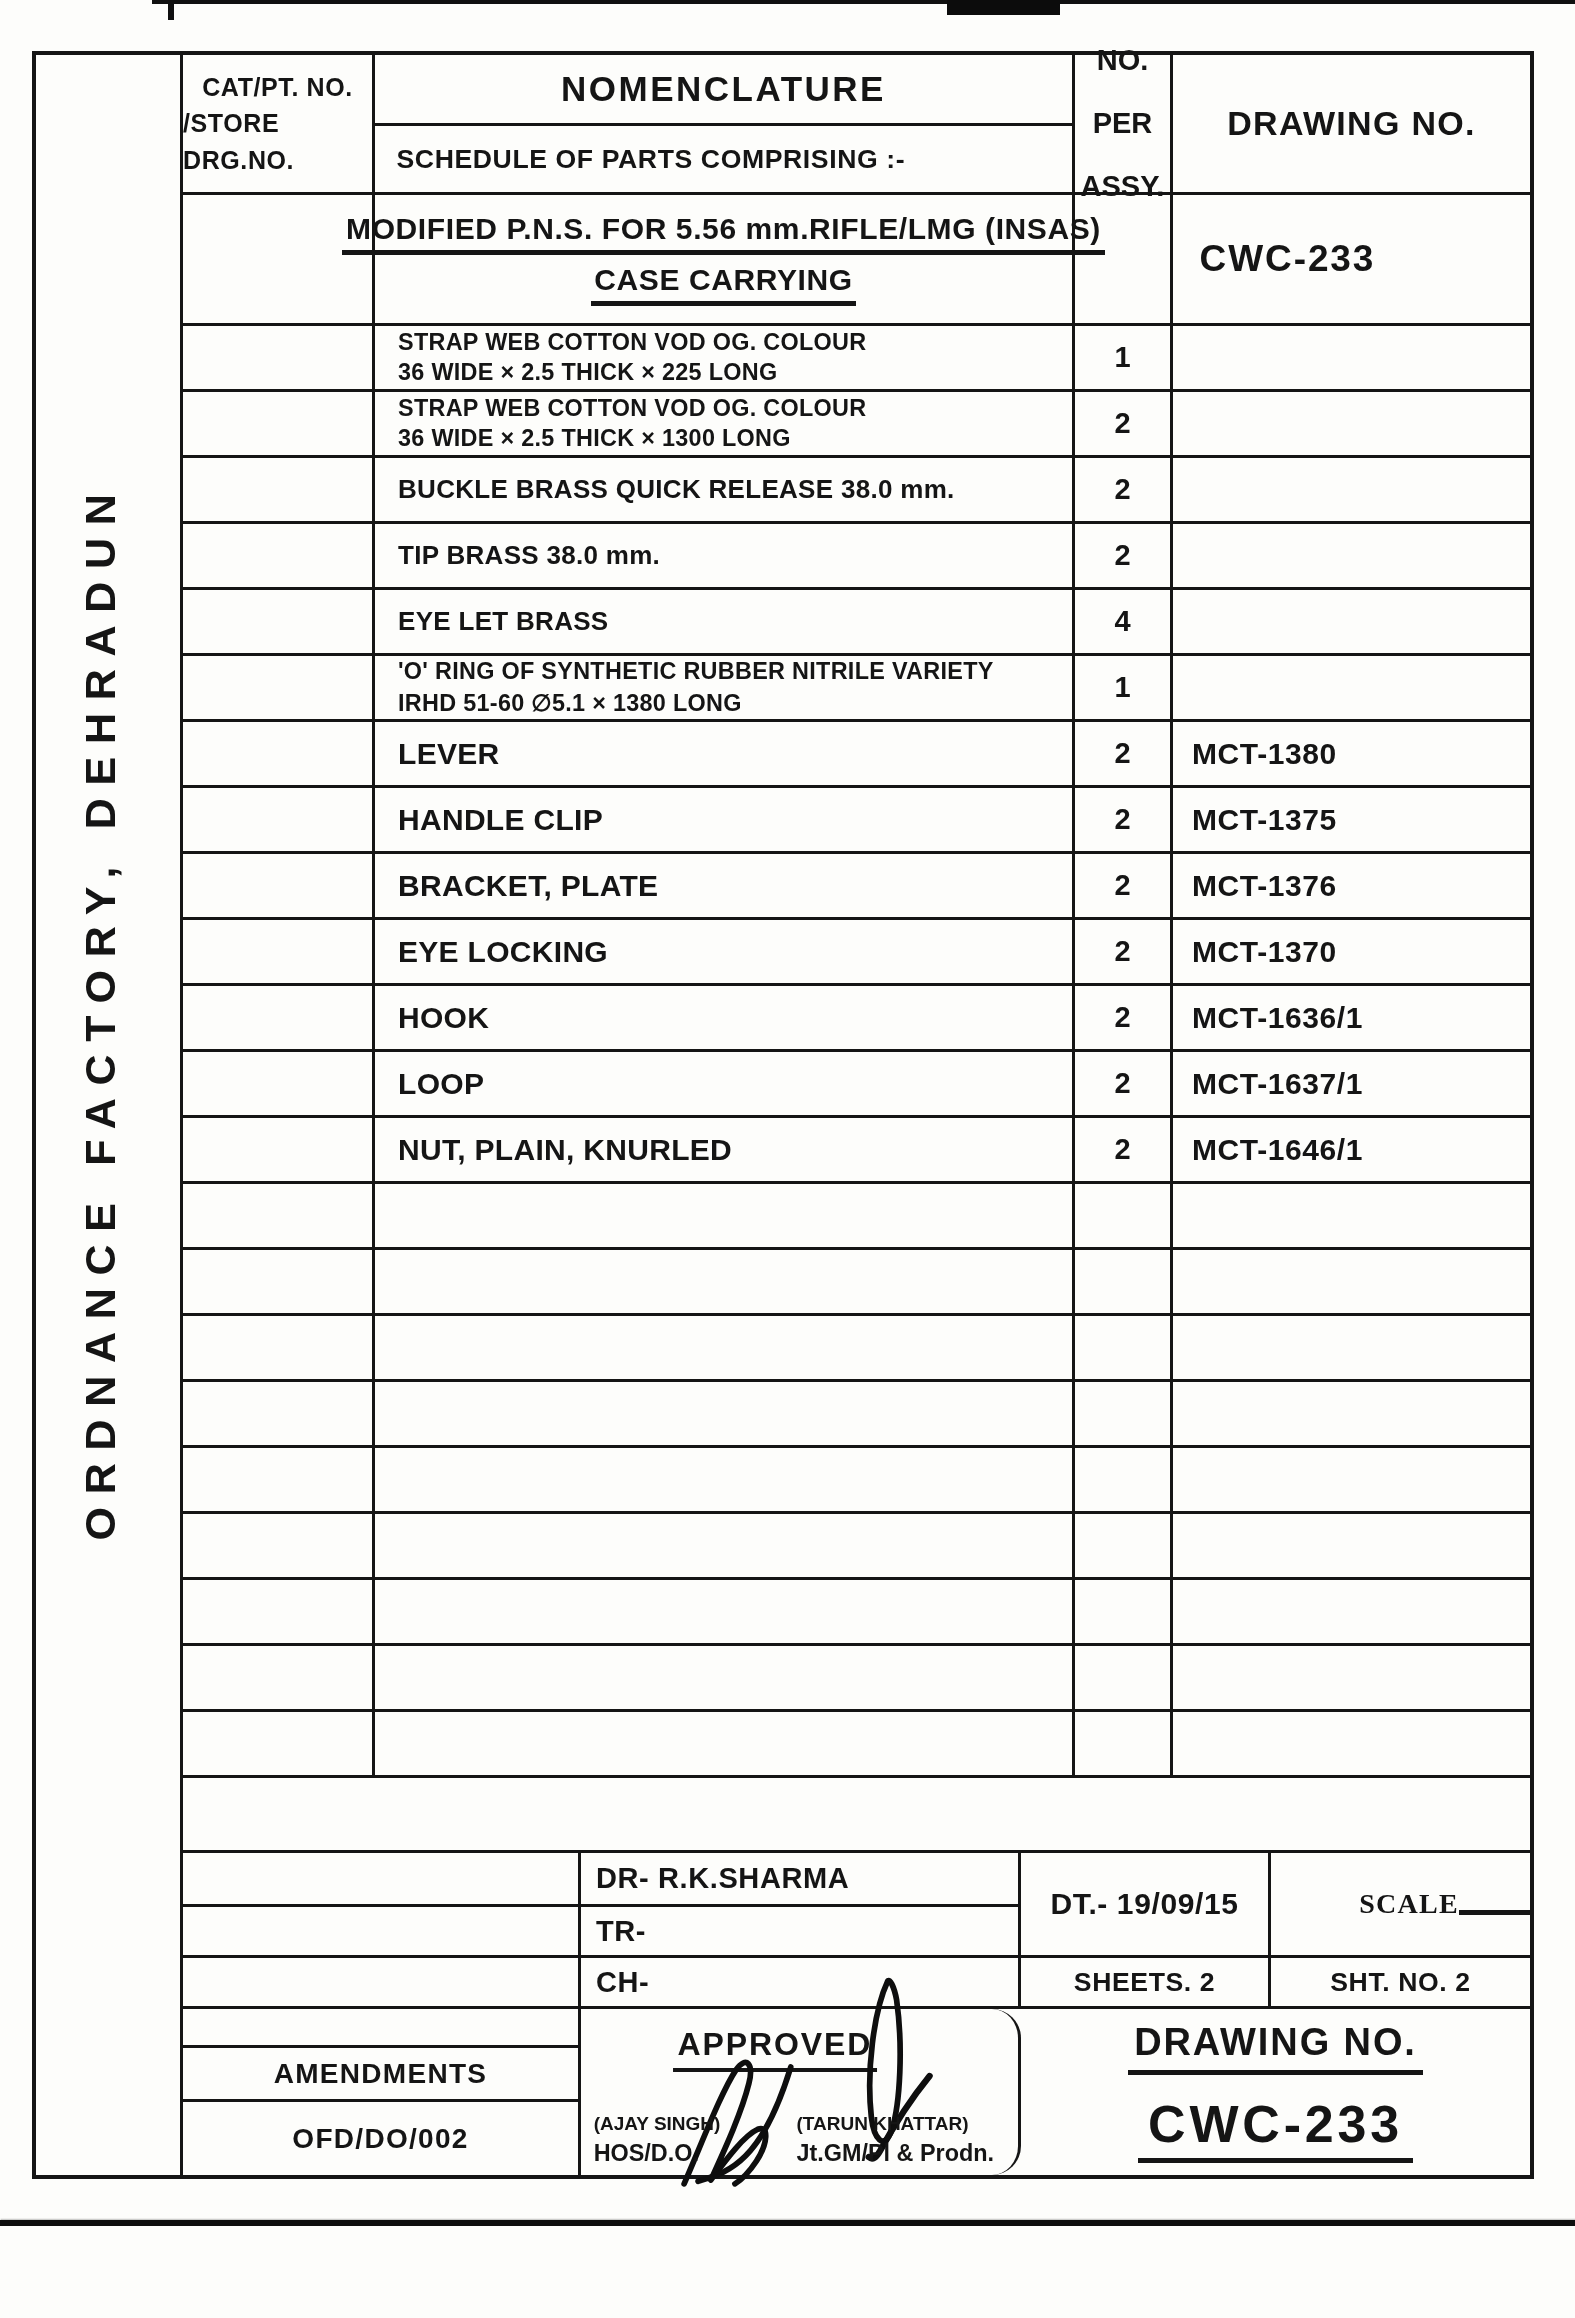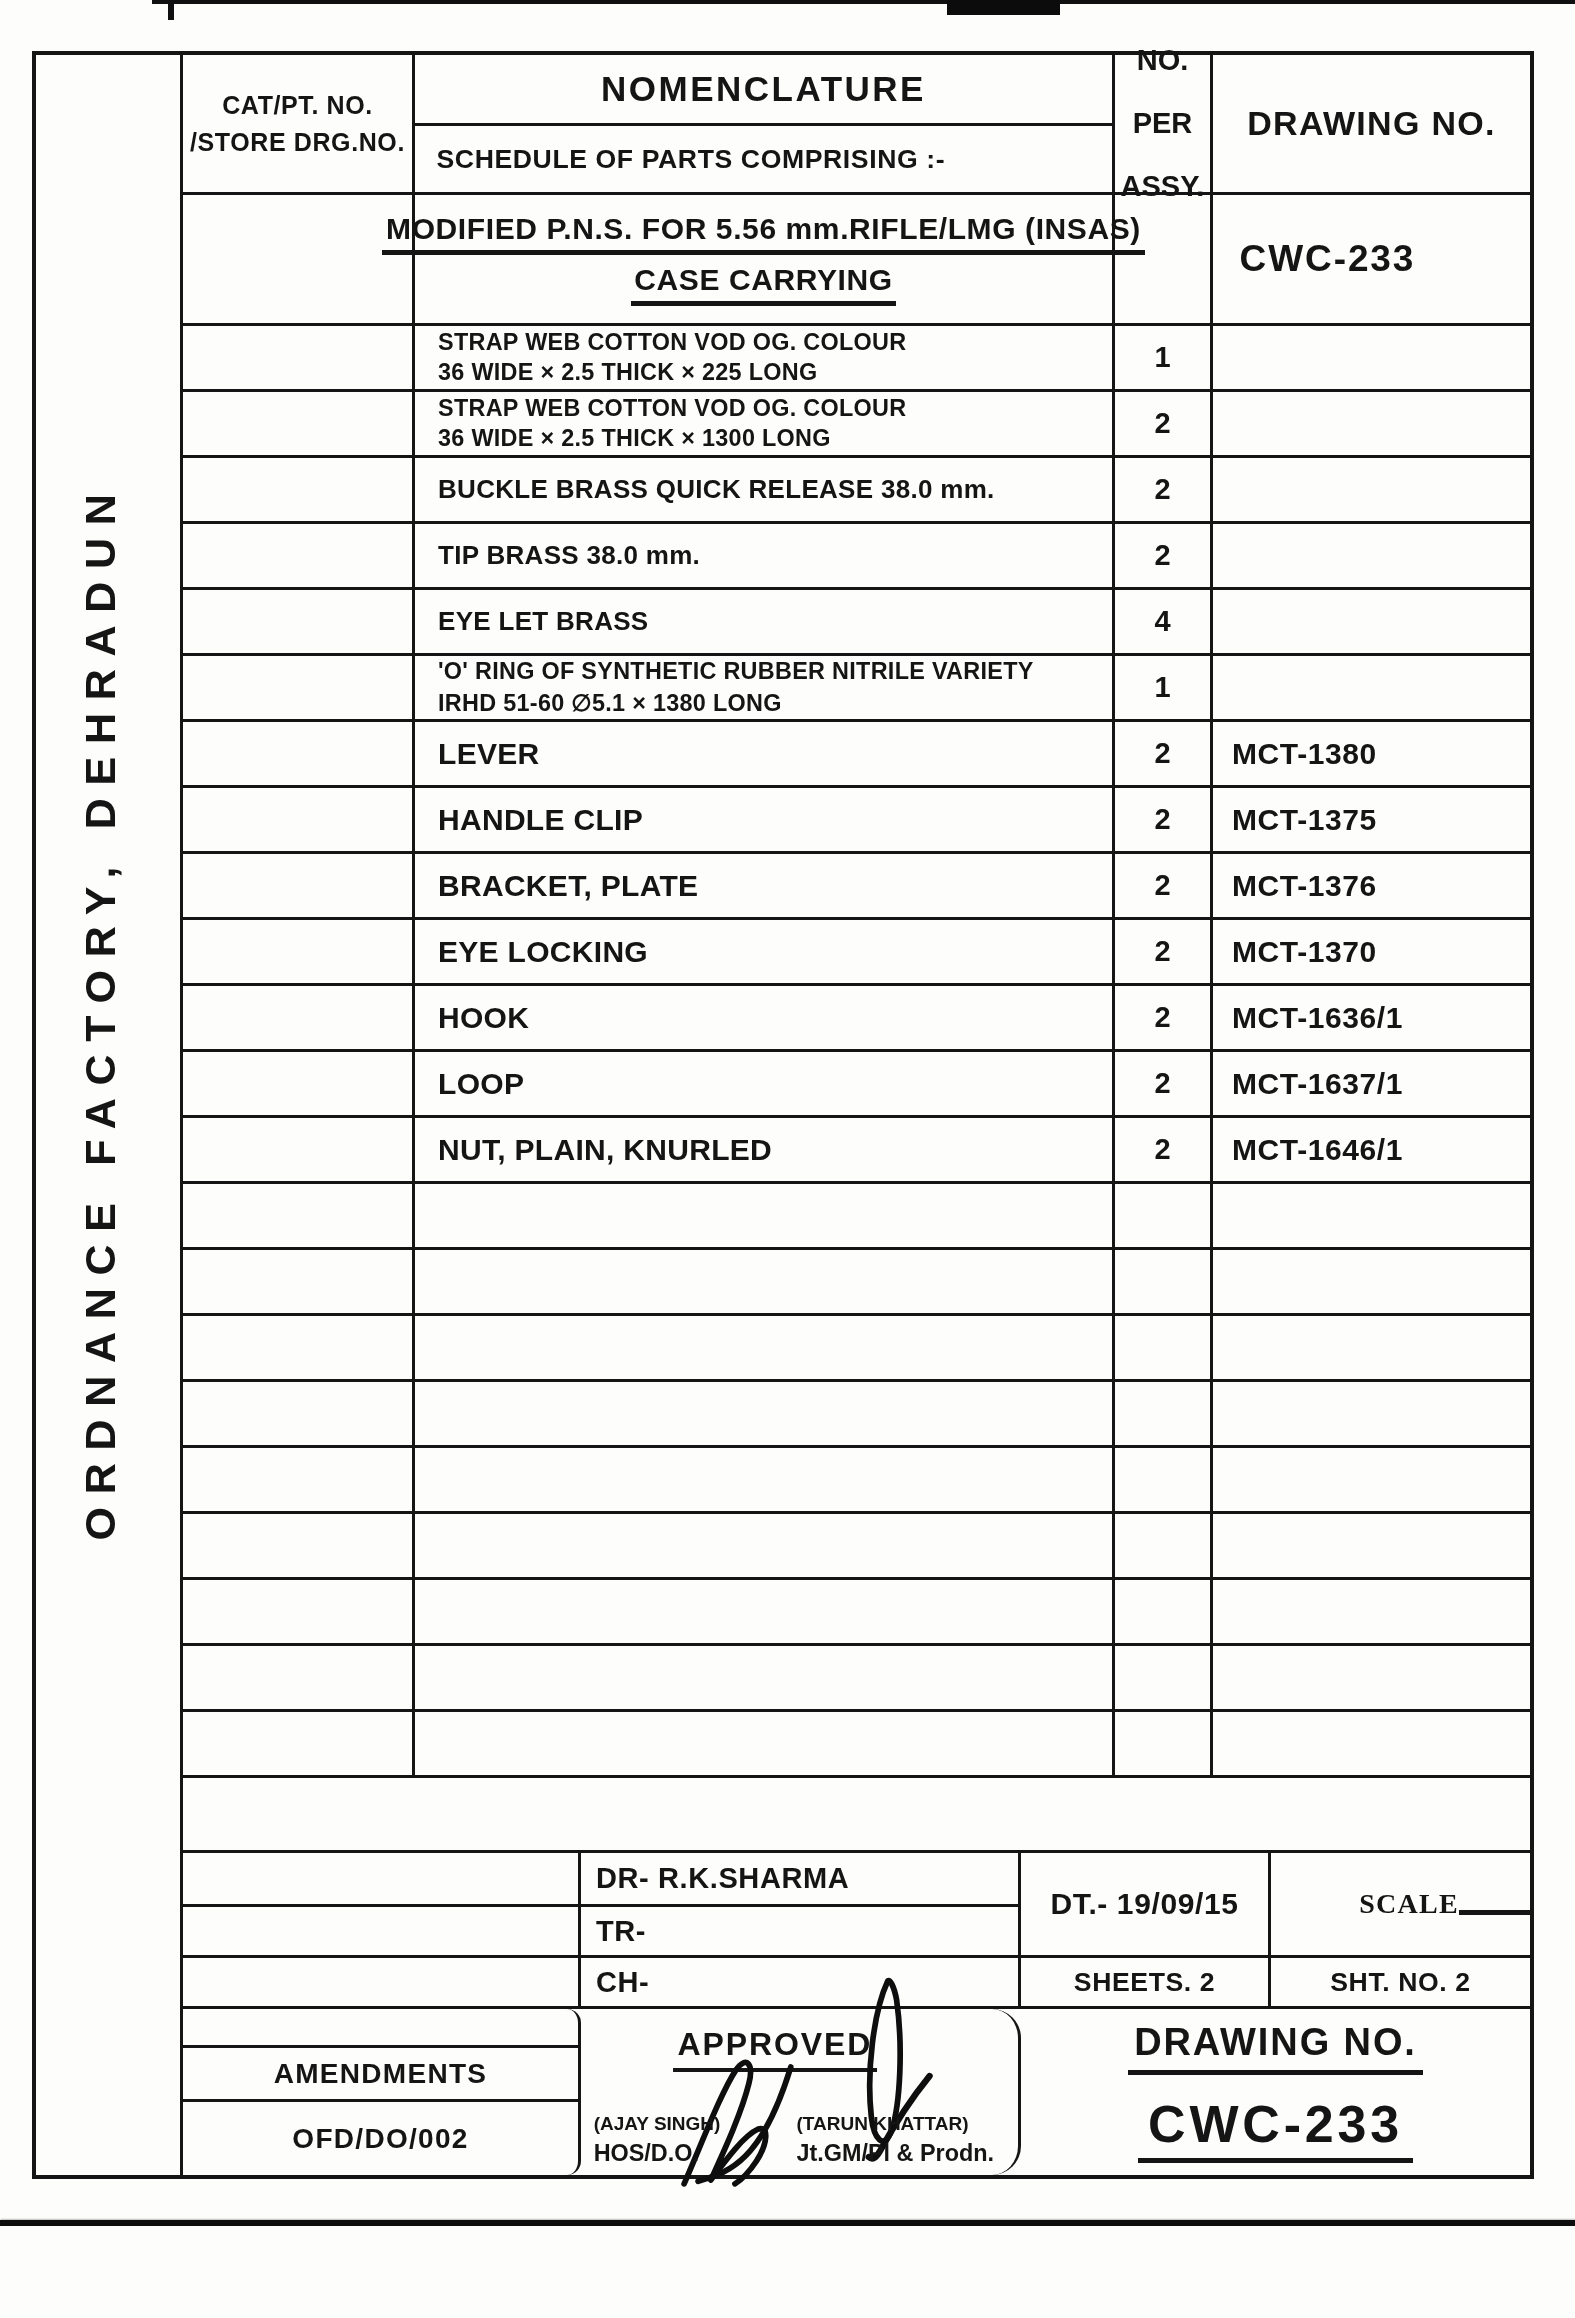--- a/index.html
+++ b/index.html
@@ -29,21 +29,21 @@
   .side-label {
     position:absolute; left:37px; top:1450px; width:988px; height:54px;
     transform:rotate(-90deg); transform-origin:0 0;
     font-size:43px; font-weight:700; letter-spacing:12.7px; white-space:nowrap;
     display:flex; align-items:center; justify-content:center;
   }
   .main { flex:1; display:flex; flex-direction:column; min-width:0; }
 
   .row { display:flex; border-bottom:3.8px solid var(--ink); flex:none; }
   .cell { border-right:3.8px solid var(--ink); min-width:0; }
-  .c-cat { width:232px; flex:none; }
+  .c-cat { width:192px; flex:none; }
   .c-nom { width:700px; flex:none; }
   .c-qty { width:98px; flex:none; }
   .c-drg { flex:1; border-right:none; }
 
   
   .hdr { height:140px; }
   .hdr-cat { display:flex; flex-direction:column; align-items:center; justify-content:center;
     font-size:25px; font-weight:700; line-height:1.45; letter-spacing:0.6px; }
   .hdr-nom { display:flex; flex-direction:column; }
   .nom-top { height:71px; border-bottom:3.8px solid var(--ink); display:flex; align-items:center;
@@ -80,21 +80,21 @@
   
   .tblock { flex:1; display:grid; grid-template-columns:398px 440px 250px 1fr;
     grid-template-rows:54px 51px 51px 1fr; }
   .tb { border-right:3.8px solid var(--ink); border-bottom:3.8px solid var(--ink); min-width:0; }
   .no-r { border-right:none; }
   .no-b { border-bottom:none; }
   .tl1 { grid-area:1/1/2/2; } .tl2 { grid-area:2/1/3/2; } .tl3 { grid-area:3/1/4/2; }
   .tdr { grid-area:1/2/2/3; } .ttr { grid-area:2/2/3/3; } .tch { grid-area:3/2/4/3; }
   .tdt { grid-area:1/3/3/4; } .tsc { grid-area:1/4/3/5; }
   .tsh { grid-area:3/3/4/4; } .tsn { grid-area:3/4/4/5; }
-  .tam { grid-area:4/1/5/2;border-radius:14px; } .tap { grid-area:4/2/5/3;border-radius:29px; } .tdn { grid-area:4/3/5/5; }
+  .tam { grid-area:4/1/5/2; } .tap { grid-area:4/2/5/3;border-radius:29px; } .tdn { grid-area:4/3/5/5; }
 
   .tcell-left { display:flex; align-items:center; padding-left:15px;
     font-size:29px; font-weight:700; letter-spacing:0.6px; }
   .tdt { display:flex; align-items:center; justify-content:center;
     font-size:30px; font-weight:700; letter-spacing:0.6px; }
   .tsc { display:flex; flex-direction:row; align-items:center; justify-content:flex-end;font-family:Liberation Serif, serif; }
   .tsc .sc-label { font-size:28px; font-weight:700; letter-spacing:1.3px; }
   .tsc .sc-bar { width:71px; height:5px; background:var(--ink); margin-top:16.5px; }
   .tsh, .tsn { display:flex; align-items:center; justify-content:center;
     font-size:26.6px; font-weight:700; letter-spacing:0.6px; }

